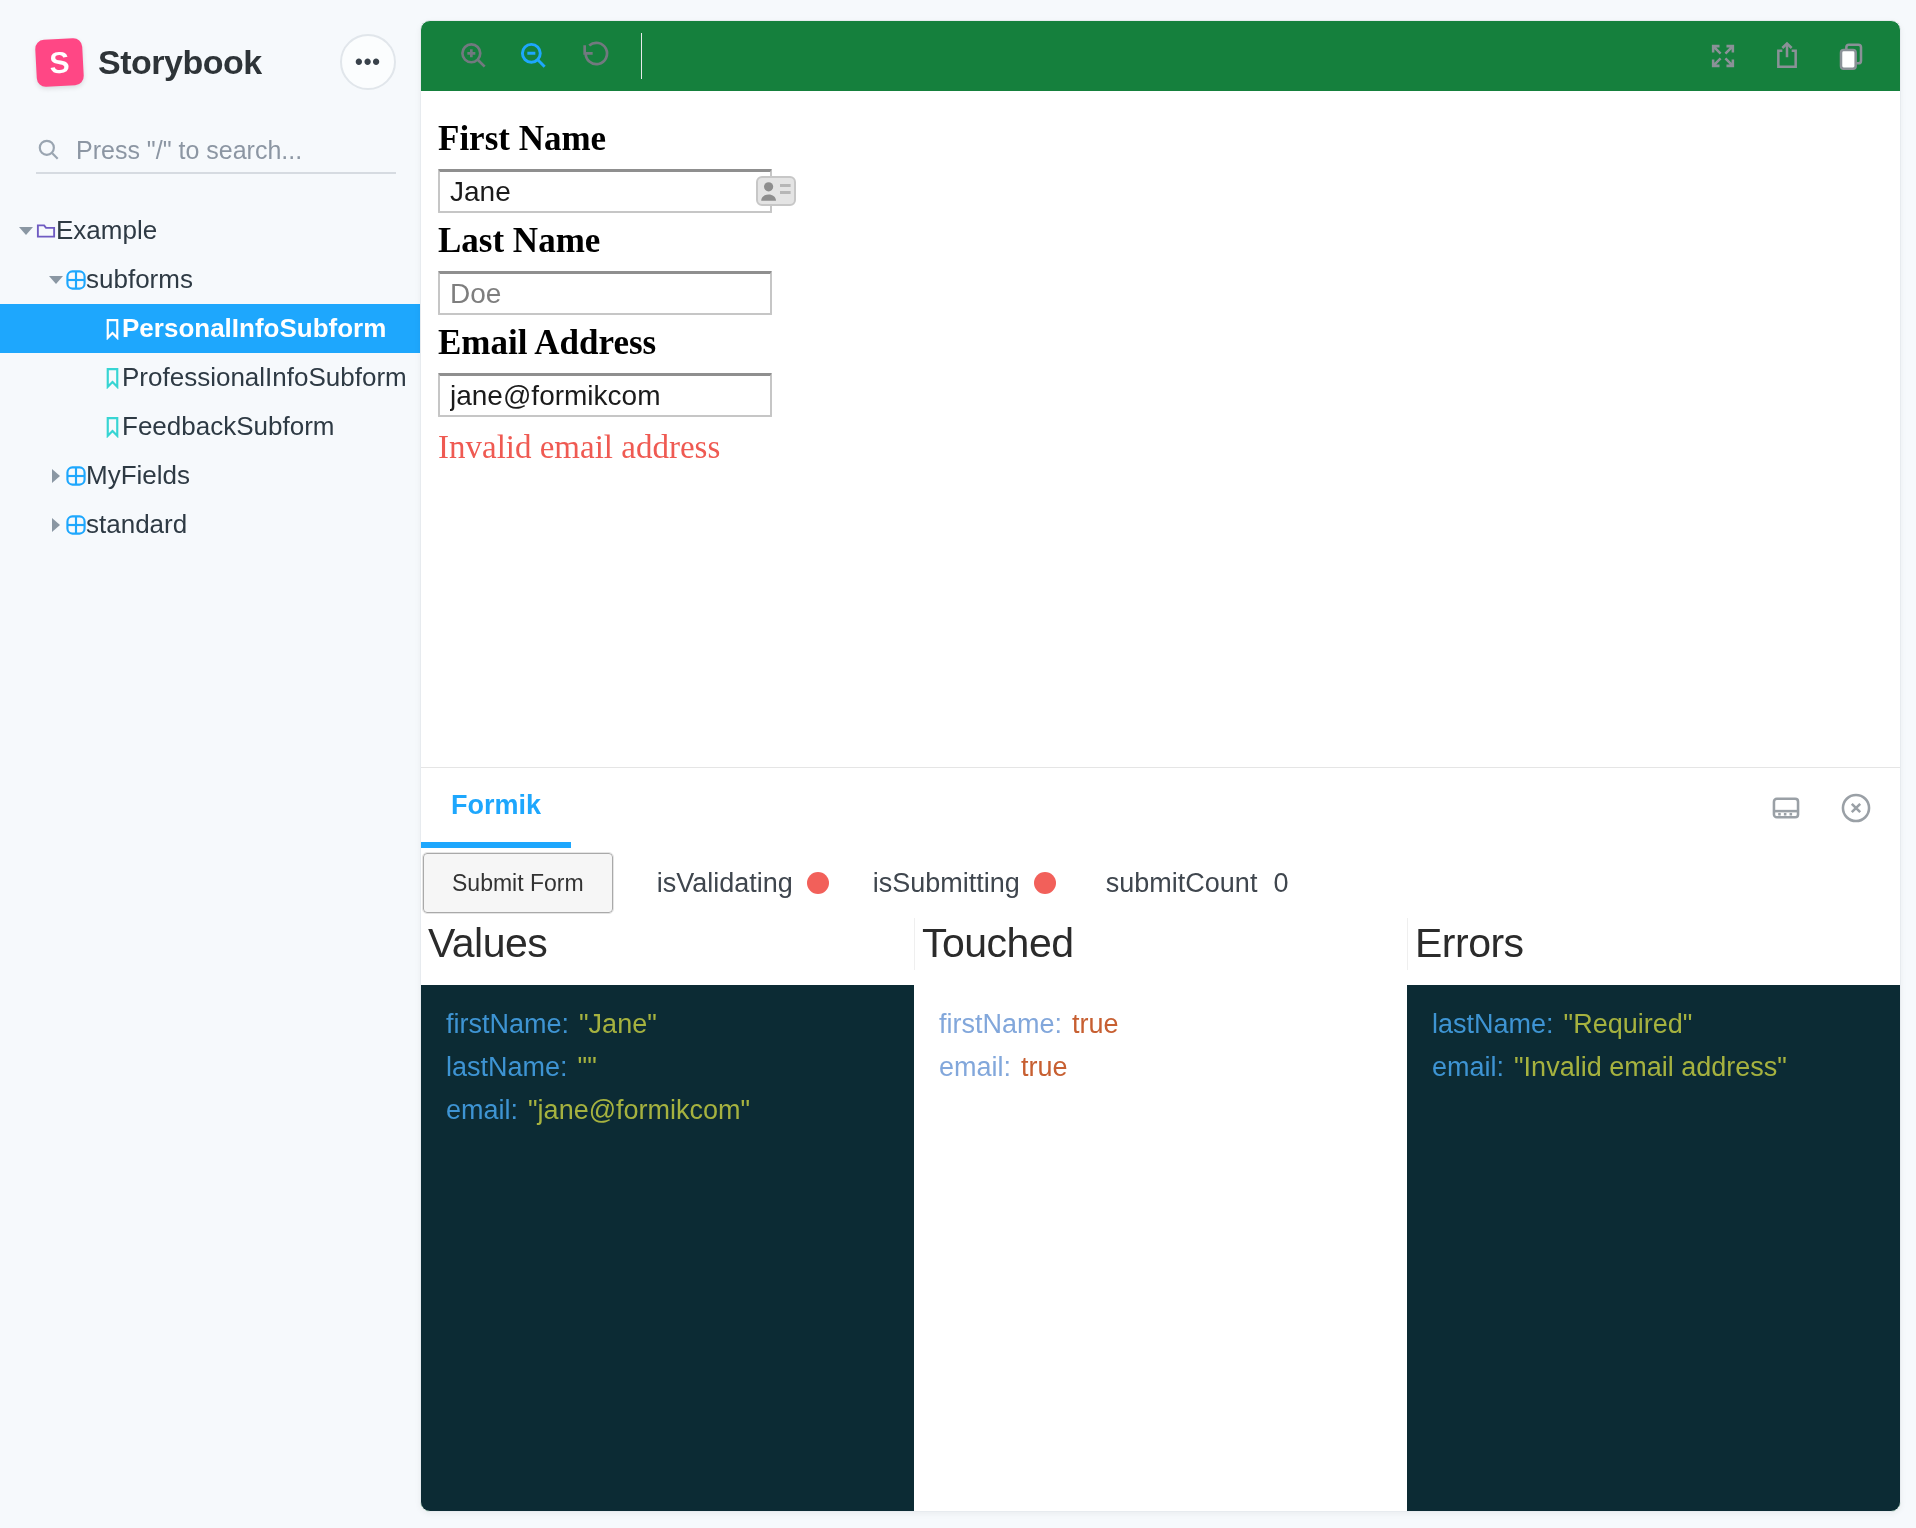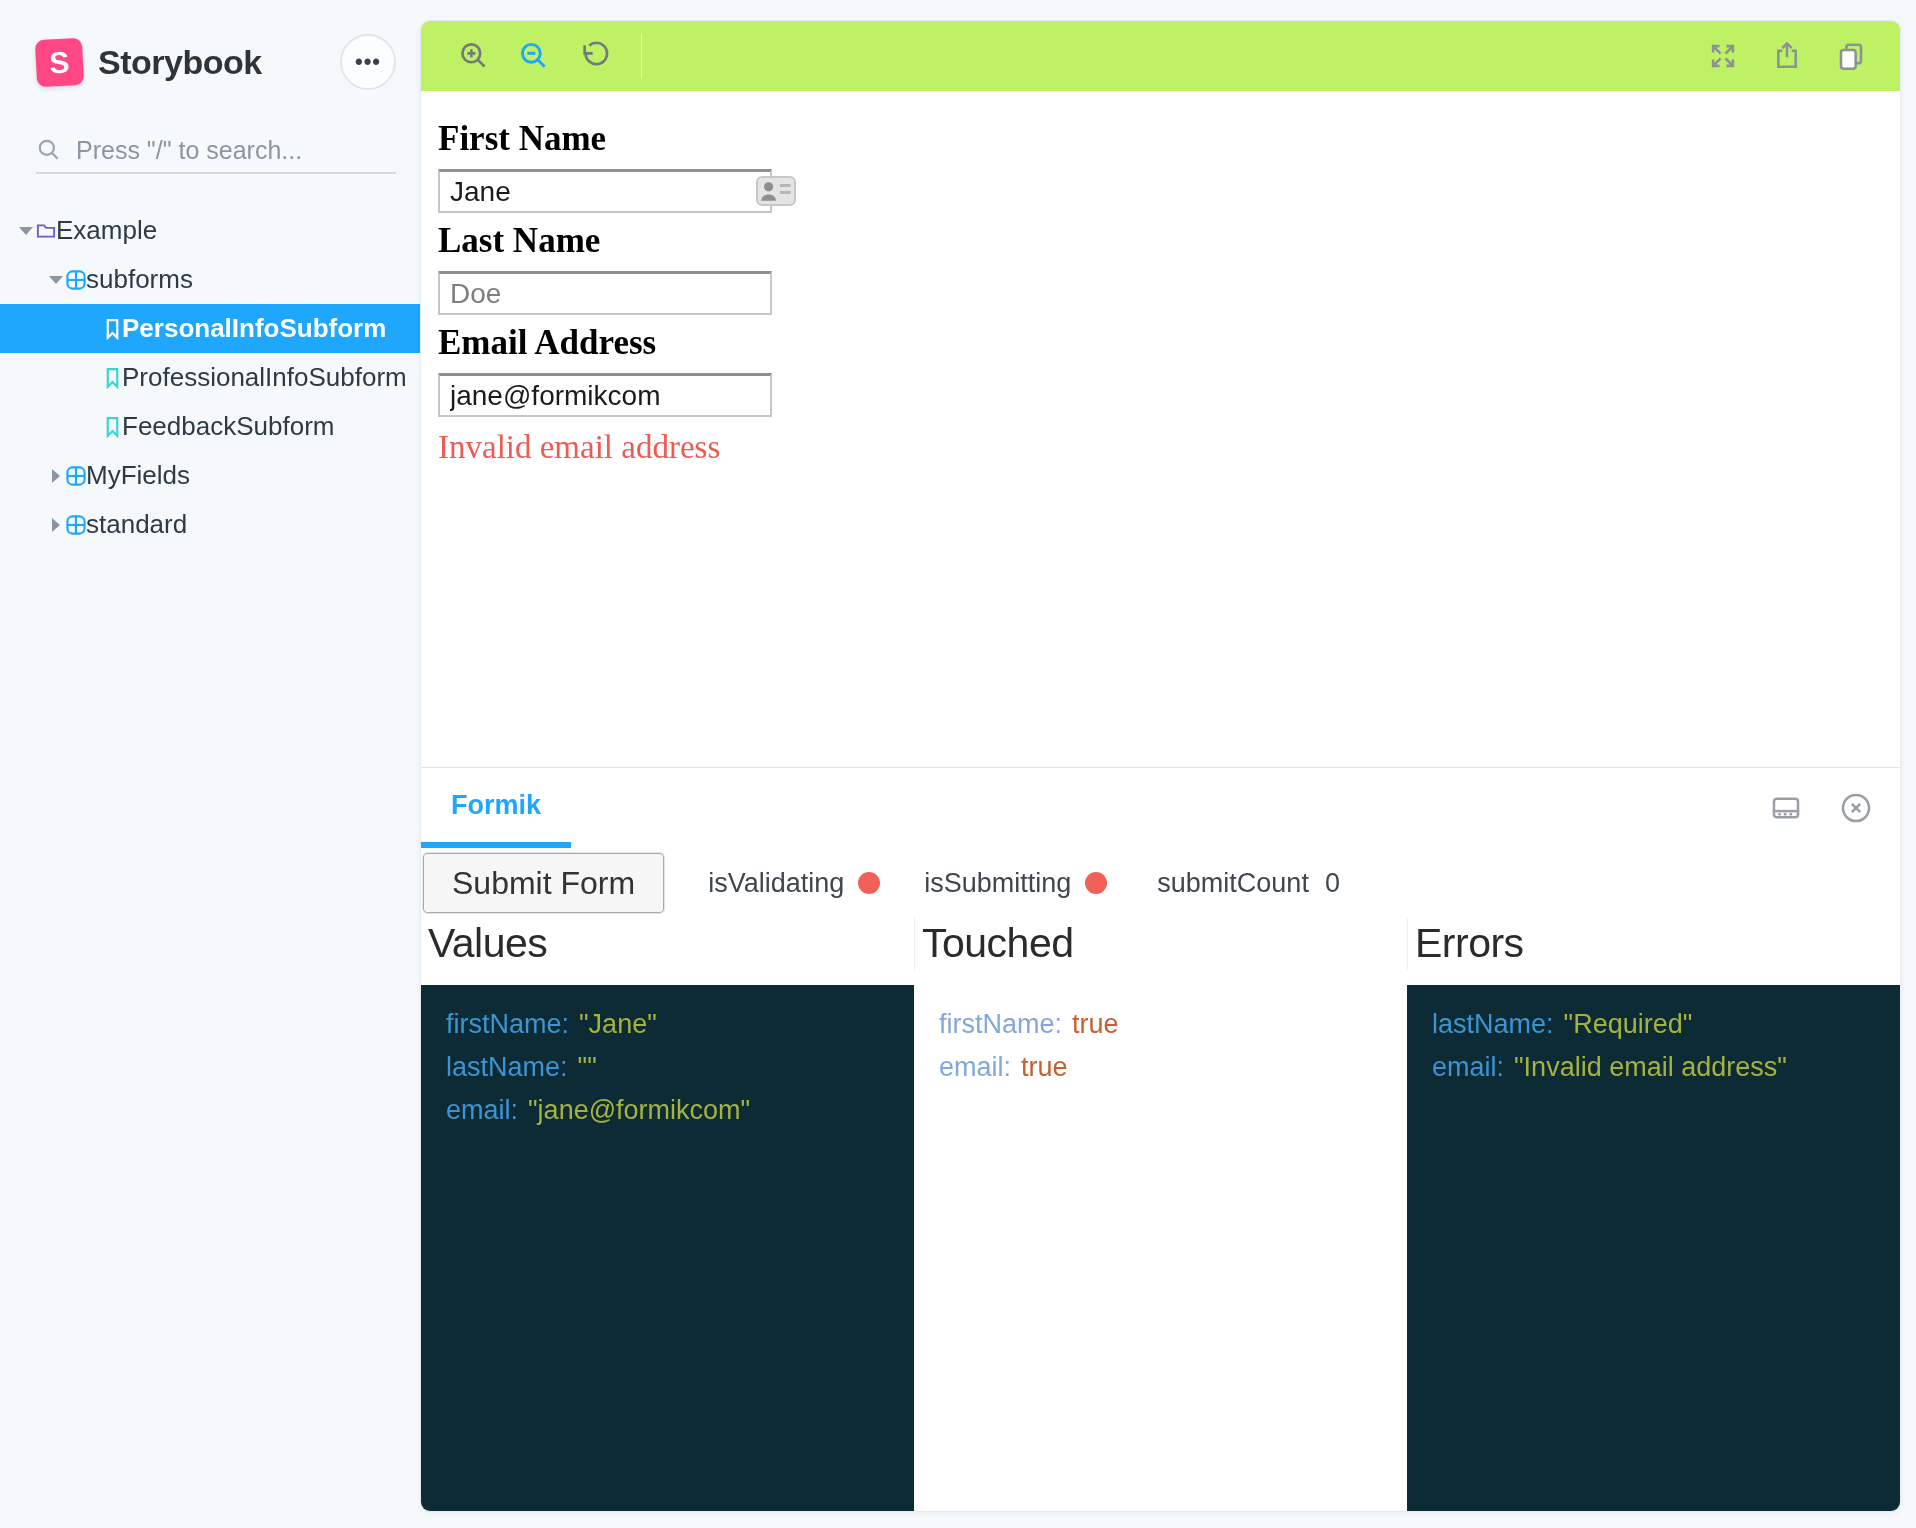--- a/index.html
+++ b/index.html
@@ -23,21 +23,21 @@
   .trow { height:49px; display:flex; align-items:center; font-size:26px; white-space:nowrap; overflow:hidden; cursor:pointer; }
   .trow .slot { width:20px; display:flex; justify-content:center; flex:0 0 auto; }
   .d0 { padding-left:16px; }
   .d1 { padding-left:46px; }
   .d2 { padding-left:102px; }
   .caret-down { width:0; height:0; border-left:7px solid transparent; border-right:7px solid transparent; border-top:8px solid #8A97A3; }
   .caret-right { width:0; height:0; border-top:7px solid transparent; border-bottom:7px solid transparent; border-left:8px solid #8A97A3; }
   .trow.selected { background:#1EA7FD; color:#fff; font-weight:700; }
 
   
-  .main { position:absolute; left:420px; top:20px; width:1481px; height:1492px; background:#bef264; border-radius:10px;
+  .main { position:absolute; left:420px; top:20px; width:1481px; height:1492px; background:#15803d; border-radius:10px;
           border:1px solid #E7EBEF; box-shadow:0 2px 6px rgba(0,0,0,.05); overflow:hidden; display:flex; flex-direction:column; }
 
   .toolbar { height:70px; display:flex; align-items:center; padding:0 26px 0 30px; flex:0 0 auto; }
   .tbtn { width:46px; height:46px; display:flex; align-items:center; justify-content:center; cursor:pointer; margin-right:14px; }
   .tool-divider { width:1px; height:46px; background:#E8EAEC; margin:0 10px; }
   .toolbar .right { margin-left:auto; display:flex; align-items:center; }
   .toolbar .right .tbtn { margin-right:0; margin-left:18px; }
 
   
   .preview { height:676px; flex:0 0 auto; padding:20px 0 0 17px; background:#fff; }
@@ -53,21 +53,21 @@
 
   
   .panel { flex:1; border-top:1px solid #E5E5E5; display:flex; flex-direction:column; background:#fff; }
   .tabbar { height:80px; flex:0 0 auto; display:flex; align-items:stretch; }
   .tab-active { width:150px; display:flex; align-items:center; justify-content:center; font-size:27px; font-weight:700;
                 color:#1EA7FD; border-bottom:6px solid #1EA7FD; cursor:pointer; }
   .tabbar .right { margin-left:auto; display:flex; align-items:center; padding-right:22px; gap:26px; }
   .pbtn { width:44px; height:44px; display:flex; align-items:center; justify-content:center; cursor:pointer; }
 
   .controls { height:70px; flex:0 0 auto; display:flex; align-items:center; gap:44px; padding-left:2px; font-size:27px; color:#3F464E; }
-  .submit-btn { height:60px; padding:0 28px; font-size:32px; color:#333; background:#F6F6F6; border:1px solid #A9A9A9;
+  .submit-btn { height:60px; padding:0 28px; font-size:23px; color:#333; background:#F6F6F6; border:1px solid #A9A9A9;
                 outline:1px solid #E5E5E5; border-radius:4px; font-family:inherit; cursor:pointer; }
   .flag { display:inline-flex; align-items:center; gap:14px; }
   .dot { width:22px; height:22px; border-radius:50%; background:#F2605A; }
   .scount { display:inline-flex; align-items:center; gap:16px;margin-left:6px; }
 
   .columns { flex:1; display:flex; }
   .col { flex:1; display:flex; flex-direction:column; min-width:0;gap:15px; }
   .col + .col .col-title { border-left:1px solid #EFEFEF; }
   .col-title { height:52px; font-size:41px; color:#2B2B2B; padding-left:7px; line-height:50px; flex:0 0 auto;
                font-weight:400; letter-spacing:-0.5px; }

